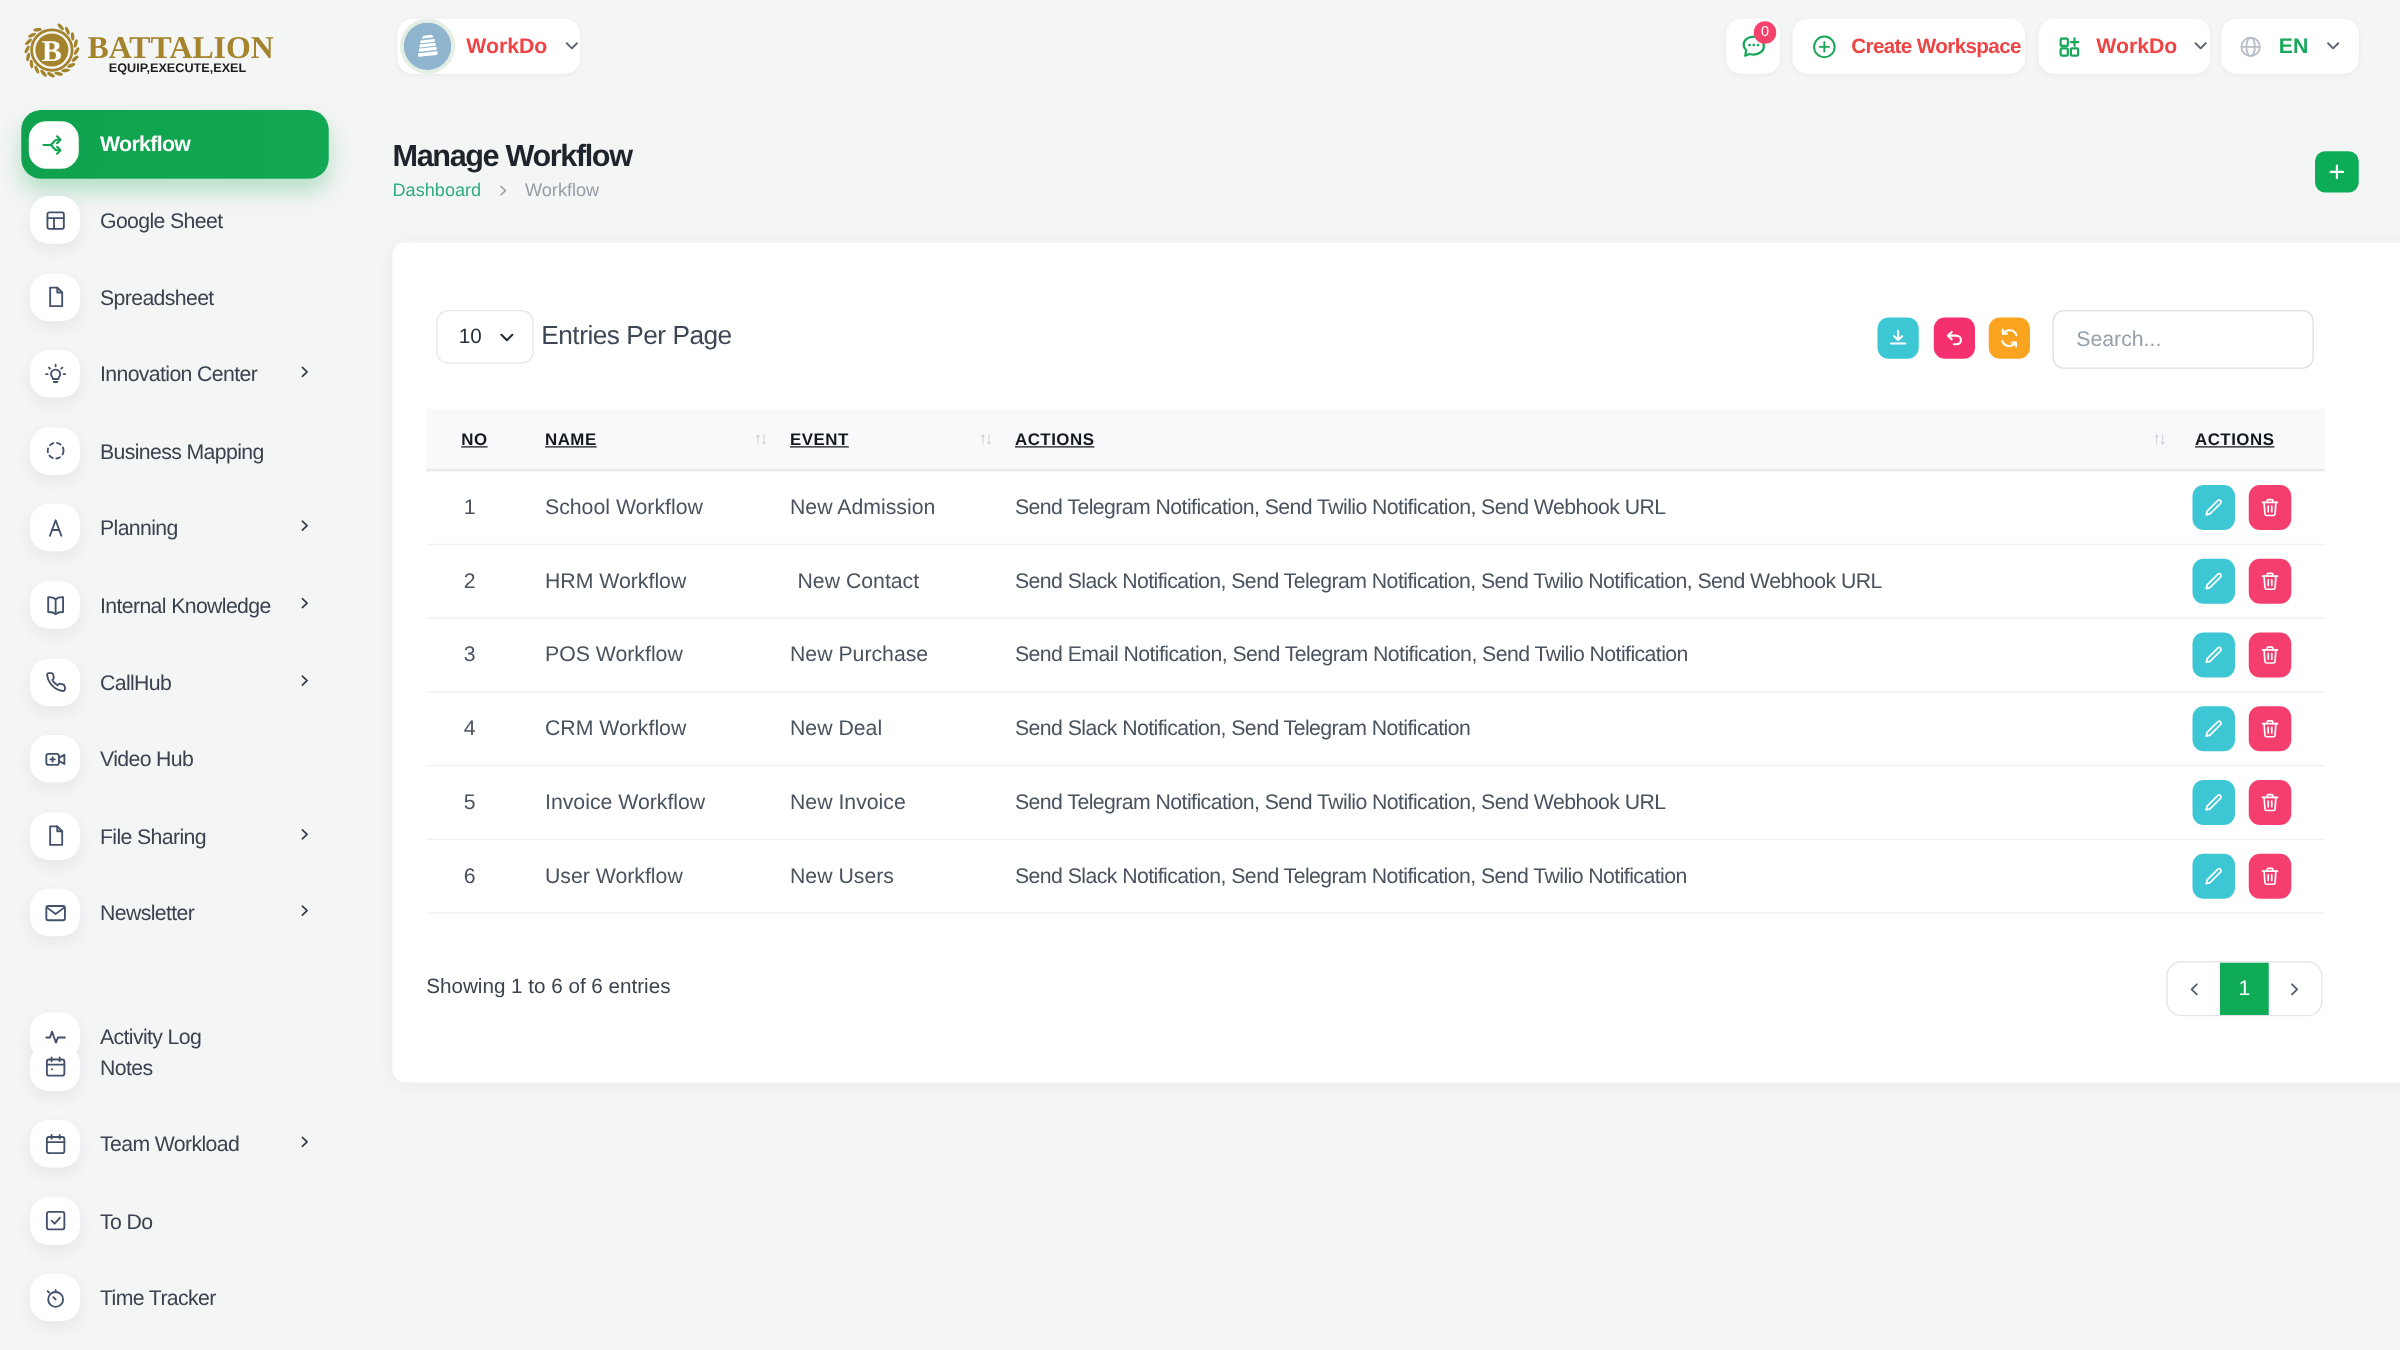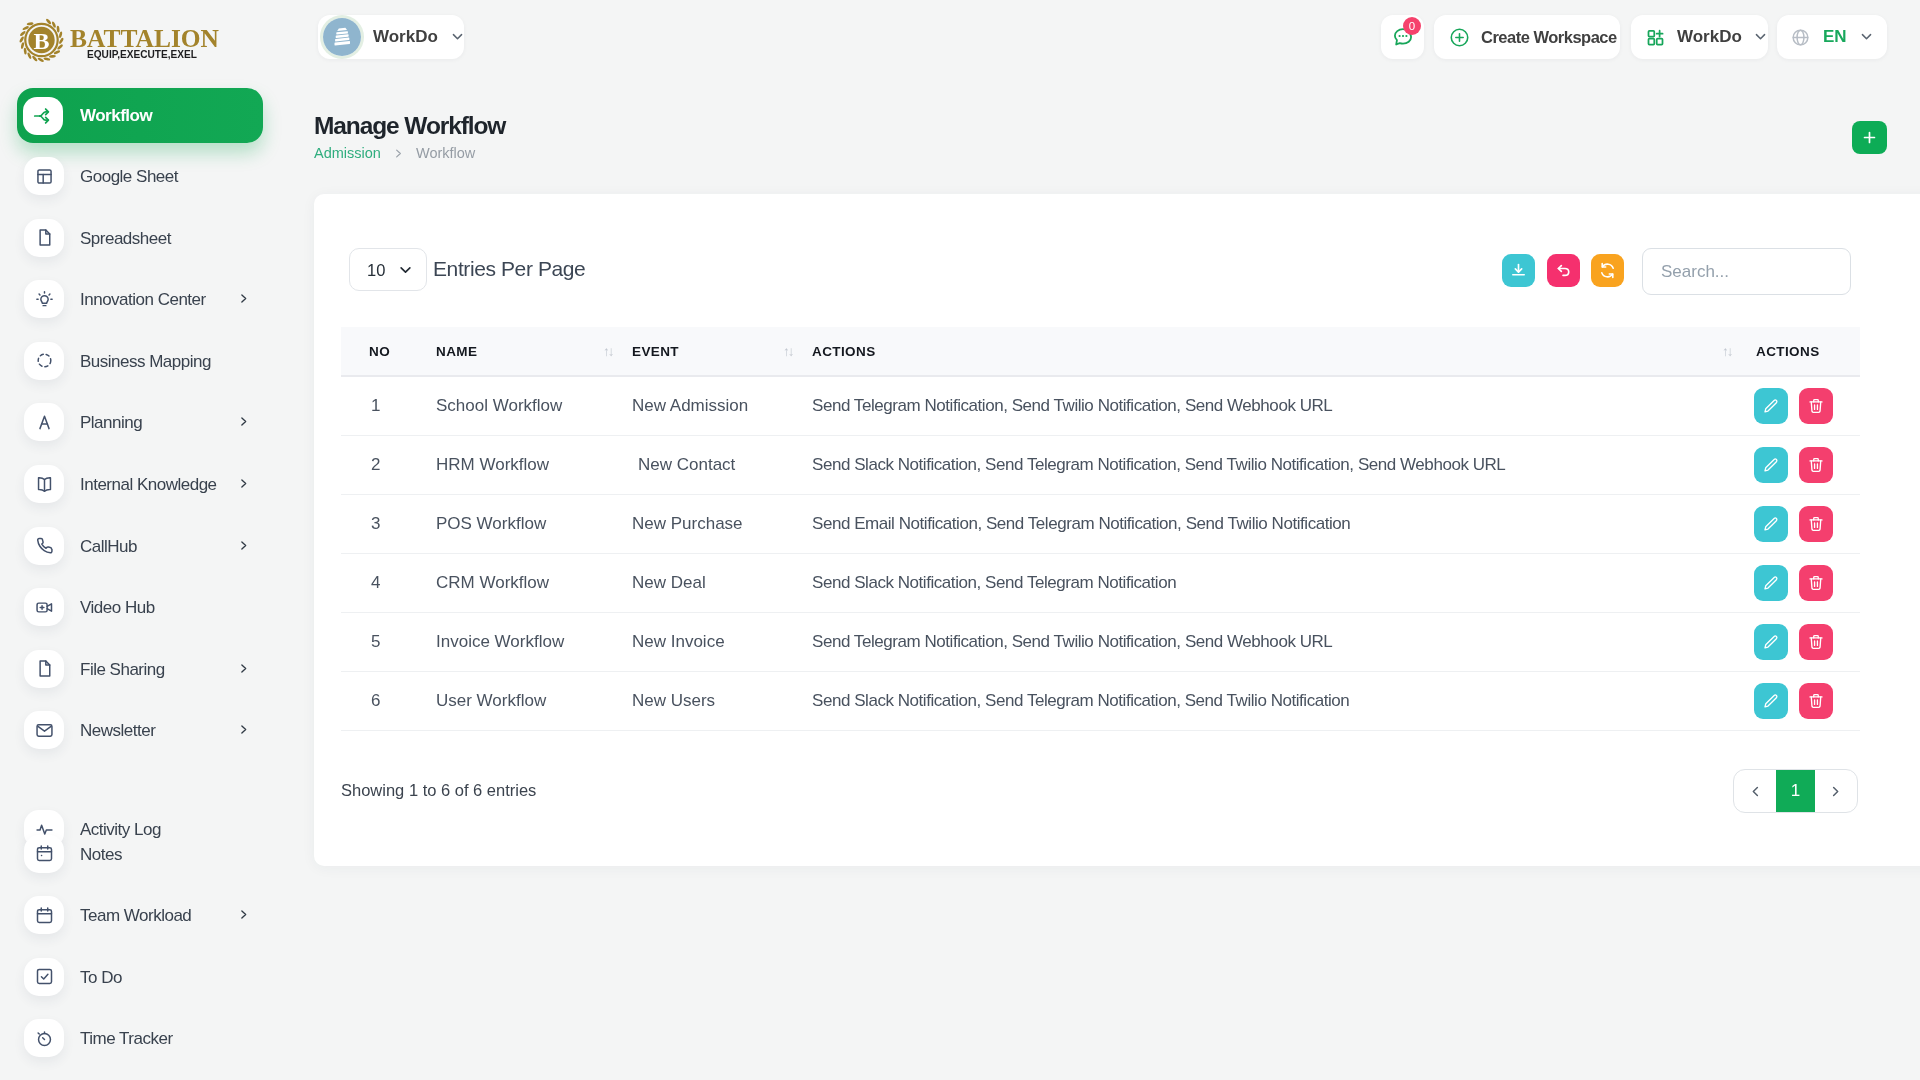--- a/index.html
+++ b/index.html
@@ -11,32 +11,32 @@
 .menu-item { position:absolute; left:0; width:280px; height:40px; }
 .icon-box { position:absolute; left:24px; top:0; width:40px; height:38px; background:#fff; border-radius:15px; box-shadow:0 5px 12px rgba(44,63,88,.07); display:flex; align-items:center; justify-content:center; }
 .menu-label { position:absolute; left:80px; top:50%; transform:translateY(-50%); font-size:17px; font-weight:500; color:#39424e; white-space:nowrap; letter-spacing:-0.5px; }
 .menu-chev { position:absolute; left:237px; top:50%; transform:translateY(-50%); }
 .active-pill { position:absolute; left:17px; top:88px; width:246px; height:55px; background:linear-gradient(92deg,#0ea24e,#12a854); border-radius:16px; box-shadow:0 10px 18px rgba(18,168,84,.28); }
 .active-pill .icon-box { left:6px; top:9px; width:40px; height:38px; border-radius:14px; box-shadow:none; }
 .active-pill .menu-label { left:63px; color:#fff; font-weight:700; }
 
 
 .pill { position:absolute; top:15px; height:44px; background:#fff; border-radius:12px; box-shadow:0 1px 4px rgba(30,40,60,.05); display:flex; align-items:center; }
-.pill-label { font-size:17px; font-weight:600; color:#404040; white-space:nowrap; }
+.pill-label { font-size:17px; font-weight:600; color:#ef4444; white-space:nowrap; }
 
 
 .card { position:absolute; left:314px; top:194px; width:1738px; height:672px; background:#fff; border-radius:10px; box-shadow:0 2px 14px rgba(40,50,70,.05); }
 
 .select10 { position:absolute; left:35px; top:54px; width:78px; height:43px; border:1px solid #e2e5e9; border-radius:10px; background:#fff; }
 .sq-btn { position:absolute; top:60px; width:33px; height:33px; border-radius:9px; display:flex; align-items:center; justify-content:center; }
 .search { position:absolute; left:1328px; top:54px; width:209px; height:47px; border:1px solid #dbe0e5; border-radius:9px; background:#fff; display:flex; align-items:center; padding-left:18px; font-size:17px; color:#94a0ac; }
 
 
 .thead { position:absolute; left:27px; top:133px; width:1519px; height:50px; background:#f8f9fb; border-bottom:2px solid #e9eaee; }
-.th { position:absolute; top:0; height:100%; display:flex; align-items:center; font-size:13.5px; font-weight:700; color:#14181f; letter-spacing:.4px; }
+.th { position:absolute; top:0; height:100%; display:flex; align-items:center; font-size:13.5px; font-weight:700; color:#14181f; letter-spacing:.4px;text-decoration:underline; }
 .sort { position:absolute; top:50%; transform:translateY(-50%); font-size:13.5px; color:#c2c7cf; letter-spacing:-2px; }
 .trow { position:absolute; left:27px; width:1519px; height:59px; border-bottom:1px solid #eef0f2; }
 .td { position:absolute; top:50%; transform:translateY(-50%); font-size:17px; color:#49525f; }
 .act-btn { position:absolute; top:11px; width:34px; height:36px; border-radius:9px; display:flex; align-items:center; justify-content:center; }
 .edit-btn { left:1413px; background:#3dc6d3; }
 .del-btn { left:1458px; background:#f43f6e; }
 
 .pagebox { position:absolute; left:1419px; top:575px; width:125px; height:44px; border:1px solid #dfe3e7; border-radius:12px; background:#fff; overflow:hidden; }
 </style>
 </head>
@@ -307,21 +307,21 @@
       <path d="M3.8 12h16.4"></path>
     </svg>
     <div class="pill-label" style="margin-left:12px;color:#18a85c;">EN</div>
     <div style="margin-left:12px;margin-top:3px;"><svg width="15" height="15" viewBox="0 0 24 24" fill="none" stroke="#5a6470" stroke-width="2.4" stroke-linecap="round" stroke-linejoin="round">
         <path d="M5.5 9l6.5 6.5L18.5 9"></path>
       </svg></div>
   </div>
 
 <div class="abs" style="left:314px; top:112px; font-size:24.5px; font-weight:700; color:#1e242b; letter-spacing:-1.1px;">Manage Workflow</div>
 <div class="abs" style="left:314px; top:145px; font-size:14.5px;">
-  <span style="color:#2fad7e;">Admission</span>
+  <span style="color:#2fad7e;">Dashboard</span>
   <svg style="margin:0 8px; vertical-align:-1px;" width="11" height="11" viewBox="0 0 24 24" fill="none" stroke="#9aa1a9" stroke-width="2.6" stroke-linecap="round" stroke-linejoin="round">
       <path d="M8 4.5l8 7.5-8 7.5"></path>
     </svg>
   <span style="color:#959ca4;">Workflow</span>
 </div>
 
 <div class="abs" style="left:1852px; top:121px; width:35px; height:33px; background:#0dac56; border-radius:8px; display:flex; align-items:center; justify-content:center;">
   <svg width="17" height="17" viewBox="0 0 24 24" fill="none" stroke="#fff" stroke-width="2.4" stroke-linecap="round">
       <path d="M12 5v14M5 12h14"></path>
     </svg>

